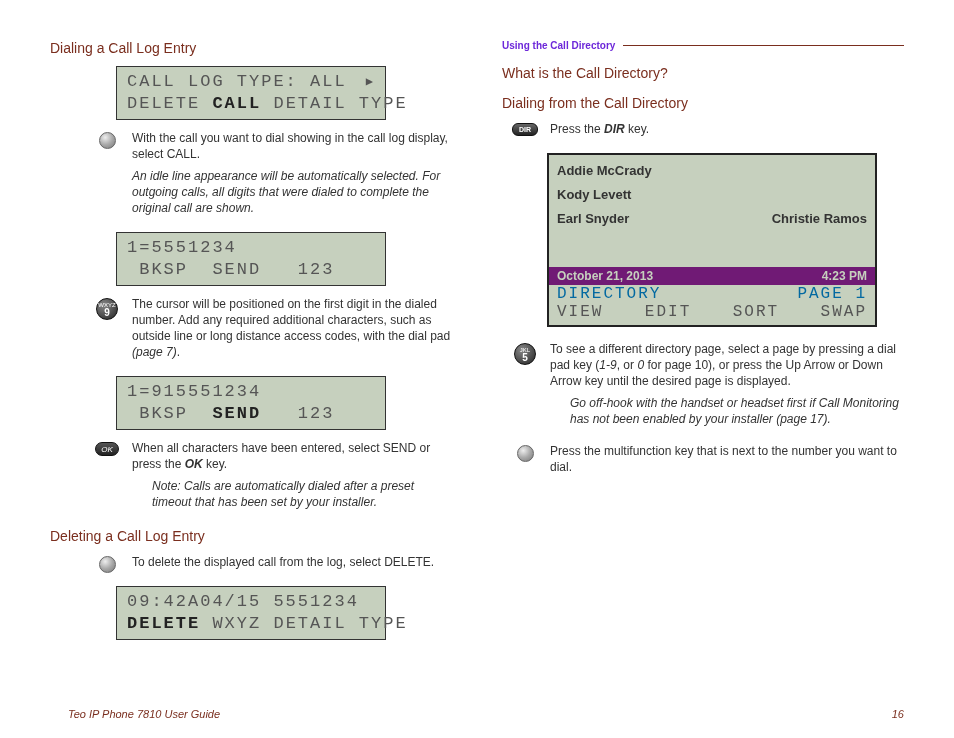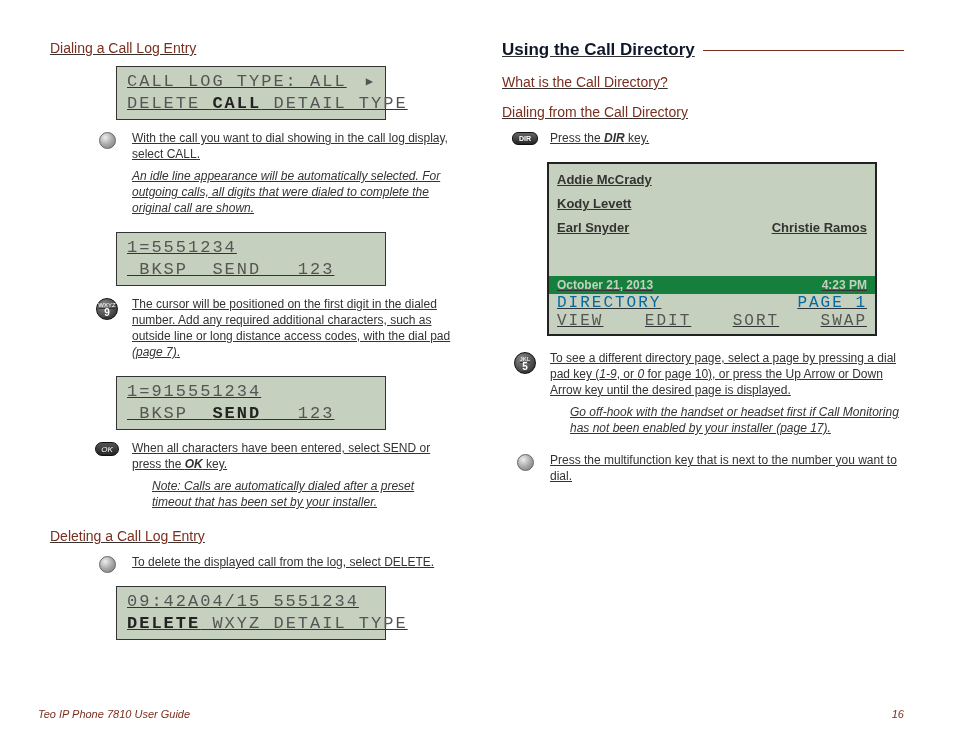--- a/index.html
+++ b/index.html
@@ -6,24 +6,24 @@
   body {
     font-family: Arial, Helvetica, sans-serif;
     font-size: 12px;
     color: #333;
     background: #fff;
     width: 954px;
     height: 738px;
     position: relative;
     padding: 40px 50px 30px 50px;
   }
-  .page { display: flex; gap: 50px; height: 640px; text-decoration: underline; }
+  .page { display: flex; gap: 50px; height: 640px; }
   .col { flex: 1; }
   .h2 { color: #7a2e1e; font-size: 14px; font-weight: normal; margin-bottom: 10px; }
-  .h1 { color: #0f172a; font-size: 17px; font-weight: bold; display: flex; align-items: center; gap: 8px; margin-bottom: 14px; }
+  .h1 { color: #6d28d9; font-size: 10px; font-weight: bold; display: flex; align-items: center; gap: 8px; margin-bottom: 14px; }
   .h1-line { flex: 1; border-top: 0.5px solid #7a2e1e; }
   .lcd {
     background: #c6d0be;
     border: 1.5px solid #333;
     font-family: "Courier New", monospace;
     font-size: 17px;
     line-height: 22px;
     letter-spacing: 2px;
     padding: 4px 10px;
     margin: 0 auto 10px auto;
@@ -67,24 +67,24 @@
     display: flex; align-items: center; justify-content: center;
   }
   .body-p { font-size: 12px; line-height: 16px; margin-bottom: 10px; }
   .phone-lcd {
     width: 330px; margin: 0 auto 14px 45px;
     border: 2px solid #222; background: #c6d0be;
     font-family: "Arial Narrow", Arial, sans-serif;
   }
   .phone-lcd .entries { padding: 4px 8px; height: 112px; }
   .phone-lcd .entries .row { display: flex; justify-content: space-between; font-weight: bold; font-size: 13px; color: #333; line-height: 24px; }
-  .phone-lcd .statusbar { background: #15803d; color: #c6d0be; display: flex; justify-content: space-between; padding: 2px 8px; font-weight: bold; font-size: 12px; }
+  .phone-lcd .statusbar { background: #701a75; color: #c6d0be; display: flex; justify-content: space-between; padding: 2px 8px; font-weight: bold; font-size: 12px; }
   .phone-lcd .status2 { display: flex; justify-content: space-between; padding: 0px 8px; font-family: "Courier New", monospace; font-size: 16px; color: #0369a1; letter-spacing: 2px; }
   .phone-lcd .softkeys { display: flex; justify-content: space-between; padding: 0px 8px 4px 8px; font-family: "Courier New", monospace; font-size: 16px; color: #555; letter-spacing: 2px; }
-  .footer { position: absolute; bottom: 18px; left: 38px; right: 50px; display: flex; justify-content: space-between; font-style: italic; color: #7a2e1e; font-size: 11px; }
+  .footer { position: absolute; bottom: 18px; left: 68px; right: 50px; display: flex; justify-content: space-between; font-style: italic; color: #7a2e1e; font-size: 11px; }
   .bold-key { font-style: italic; font-weight: bold; }
 </style>
 </head>
 <body>
 
 <div class="page">
 
   <div class="col">
     <div class="h2">Dialing a Call Log Entry</div>
 

